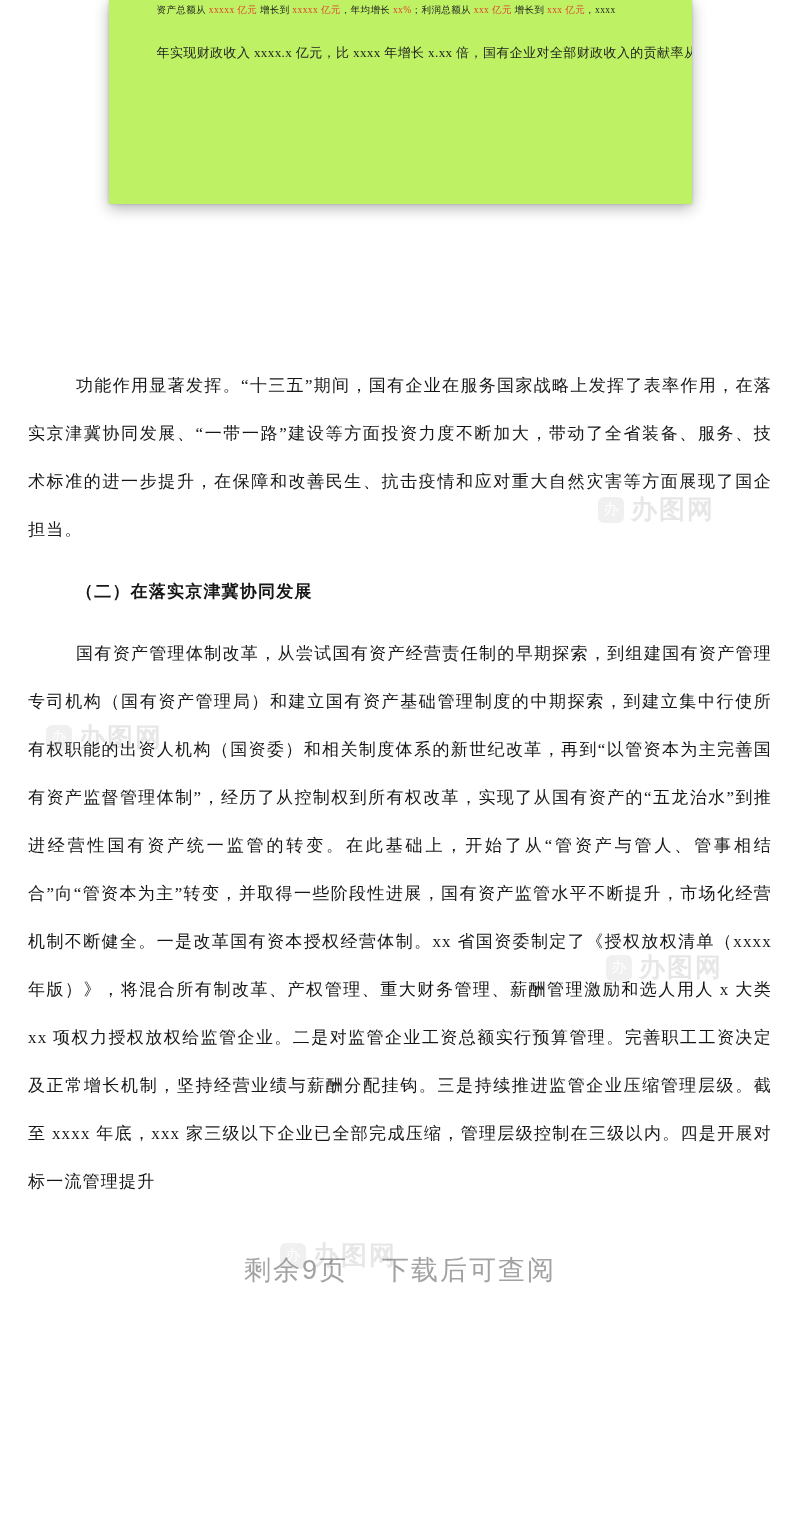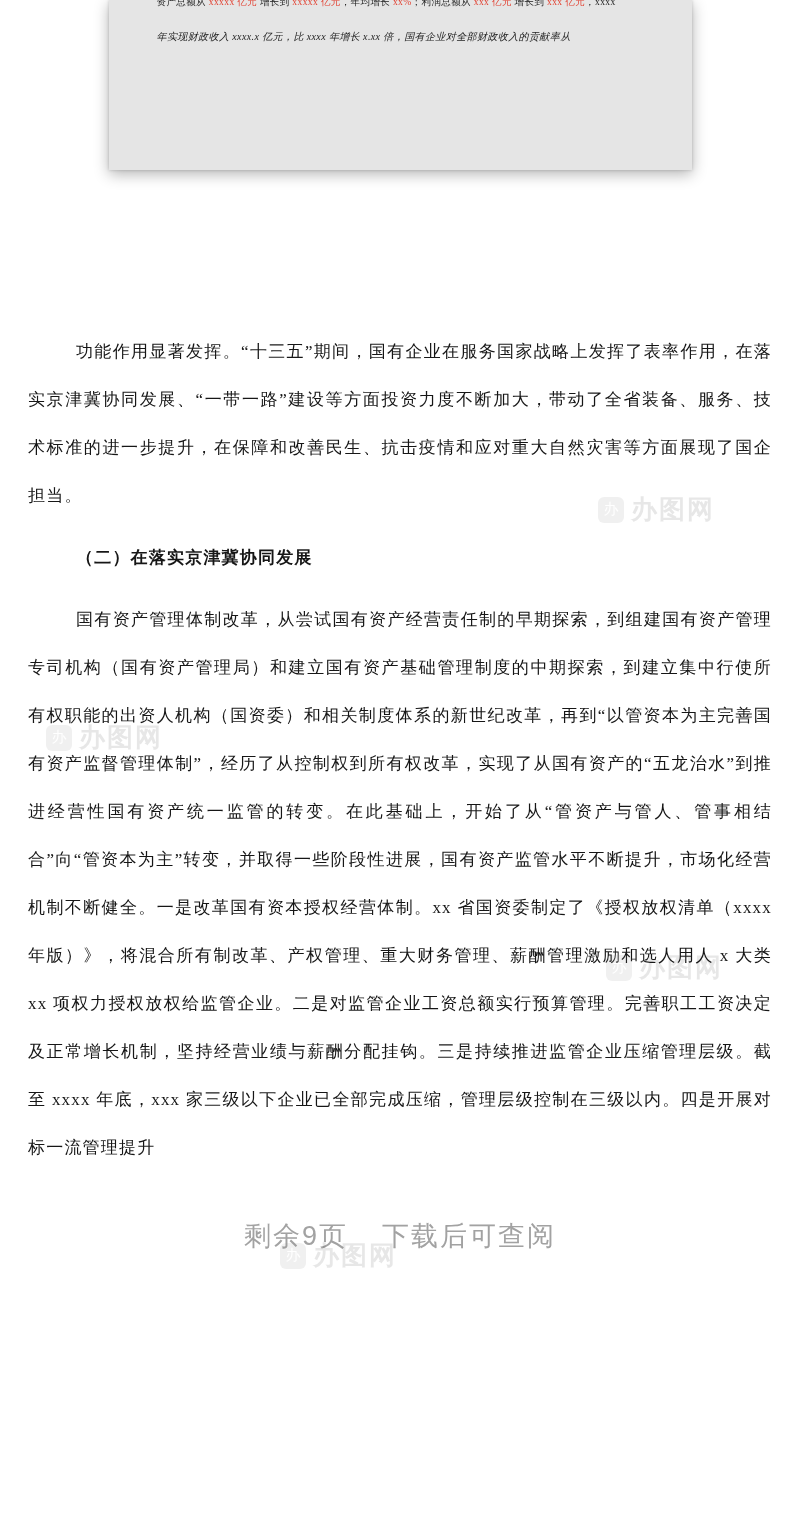--- a/index.html
+++ b/index.html
@@ -3,33 +3,33 @@
 <meta charset="utf-8">
 <style>
   html, body { margin: 0; padding: 0; background: #ffffff; }
   body {
     width: 800px; height: 1535px; overflow: hidden; position: relative;
     font-family: "Liberation Serif", "DejaVu Serif", serif;
     color: #161616;
   }
   
   .preview-card {
-    width: 583px; height: 170px; margin: 0 auto; background: #e5e5e5;
+    width: 583px; height: 204px; margin: 0 auto; background: #bef264;
     box-shadow: 0 4px 14px rgba(0,0,0,0.30), 0 0 3px rgba(0,0,0,0.18);
     overflow: hidden; position: relative;
-    padding: 0 48px; box-sizing: border-box;
+    padding: 8px 48px; box-sizing: border-box;
   }
   .card-line1 {
     margin-top: -4px; font-size: 9.5px; letter-spacing: 0.4px;
     white-space: nowrap; color: #222222;
   }
   .card-line1 .red { color: #e23d2d; }
   .card-line2 {
-    margin-top: 21px; font-size: 10px; letter-spacing: 0.4px;
-    white-space: nowrap; color: #222222; font-style: italic;
+    margin-top: 27px; font-size: 13px; letter-spacing: 0.4px;
+    white-space: nowrap; color: #222222;
   }
   
   .doc-body { padding: 158px 28px 0 28px; }
   .para {
     font-size: 17px; line-height: 48px; letter-spacing: 1.2px;
     text-align: justify; margin: 0 0 14px 0;
   }
   .indent { text-indent: 48px; }
   .heading { font-weight: bold; }
   

